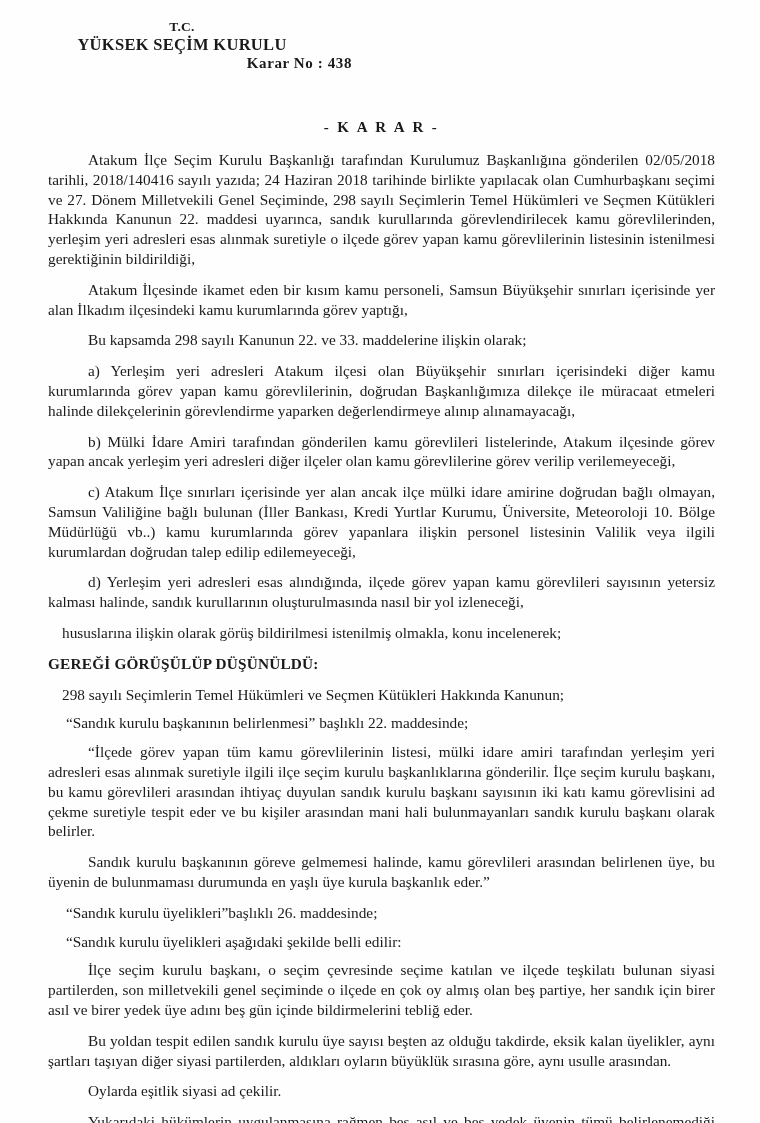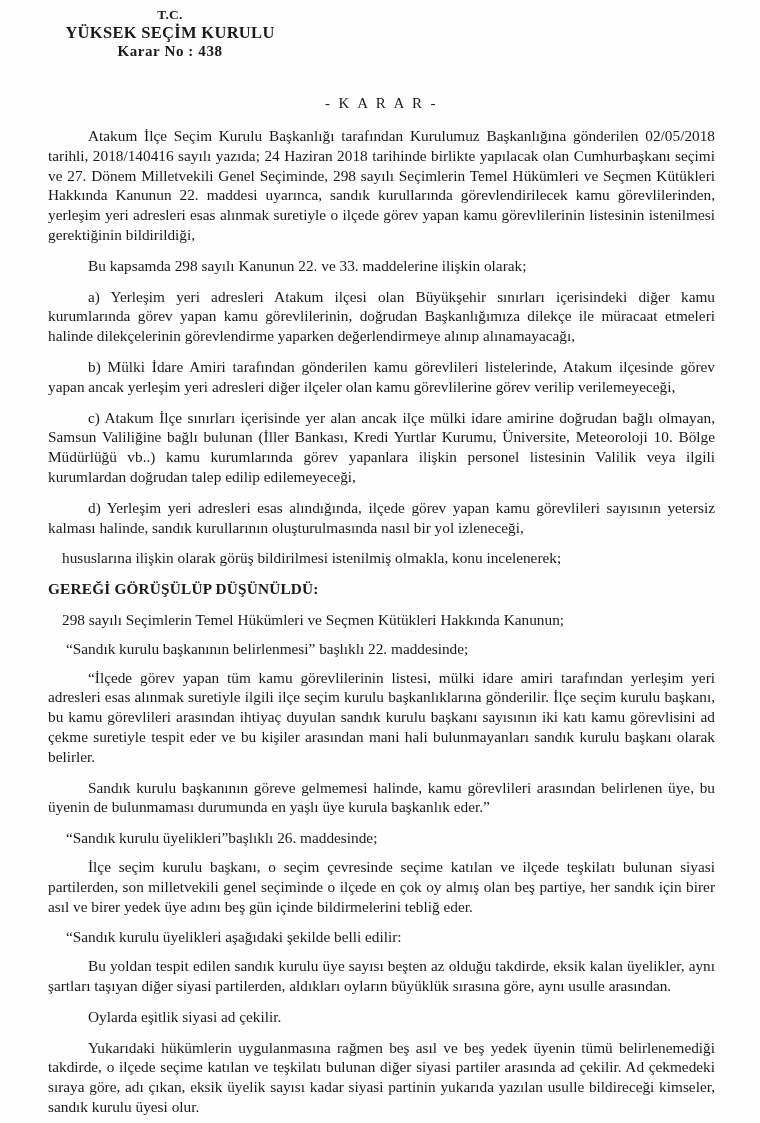--- a/index.html
+++ b/index.html
@@ -15,49 +15,50 @@
     position: relative;
     width: 760px;
     height: 1123px;
     background: #fefefe;
     overflow: hidden;
     box-sizing: border-box;
     padding: 0;
   }
   
   .letterhead {
-    margin: 0;
+    margin: 12px;
     padding-top: 7px;
     width: 340px;
     text-align: center;
     font-weight: bold;
     line-height: 1.18;
   }
   .lh-tc {
     font-size: 13.5px;
     letter-spacing: 0.2px;
   }
   .lh-org {
     font-size: 16.5px;
     letter-spacing: 0.3px;
     text-align: center;
   }
   .lh-karar {
     font-size: 15px;
     letter-spacing: 0.6px;
     padding-top: 1px;
+    text-align: right;
   }
   
   .doc-body {
     margin: 0 45px 0 48px;
     padding-top: 34px;
   }
   .karar-title {
     text-align: center;
-    font-weight: normal;
+    font-weight: bold;
     font-size: 15px;
     letter-spacing: 2.4px;
     margin: 0 0 14px 0;
   }
   p.para {
     margin: 0 0 11px 0;
     font-size: 15.3px;
     line-height: 1.295;
     text-align: justify;
     text-indent: 40px;
@@ -93,37 +94,38 @@
     <div class="lh-org">YÜKSEK SEÇİM KURULU</div>
     <div class="lh-karar">Karar  No  : 438</div>
   </div>
 
   <div class="doc-body">
 
     <p class="karar-title">- K A R A R -</p>
 
     <div>
       <p class="para">Atakum İlçe Seçim Kurulu Başkanlığı tarafından Kurulumuz Başkanlığına gönderilen 02/05/2018 tarihli, 2018/140416 sayılı yazıda; 24 Haziran 2018 tarihinde birlikte yapılacak olan Cumhurbaşkanı seçimi ve 27. Dönem Milletvekili Genel Seçiminde, 298 sayılı Seçimlerin Temel Hükümleri ve Seçmen Kütükleri Hakkında Kanunun 22. maddesi uyarınca, sandık kurullarında görevlendirilecek kamu görevlilerinden, yerleşim yeri adresleri esas alınmak suretiyle o ilçede görev yapan kamu görevlilerinin listesinin istenilmesi gerektiğinin bildirildiği,</p>
+      <p class="para">Atakum İlçesinde ikamet eden bir kısım kamu personeli, Samsun Büyükşehir sınırları içerisinde yer alan İlkadım ilçesindeki kamu kurumlarında görev yaptığı,</p>
       <p class="para">Bu kapsamda 298 sayılı Kanunun 22. ve 33. maddelerine ilişkin olarak;</p>
       <p class="para">a) Yerleşim yeri adresleri Atakum ilçesi olan Büyükşehir sınırları içerisindeki diğer kamu kurumlarında görev yapan kamu görevlilerinin, doğrudan Başkanlığımıza dilekçe ile müracaat etmeleri halinde dilekçelerinin görevlendirme yaparken değerlendirmeye alınıp alınamayacağı,</p>
       <p class="para">b) Mülki İdare Amiri tarafından gönderilen kamu görevlileri listelerinde, Atakum ilçesinde görev yapan ancak yerleşim yeri adresleri diğer ilçeler olan kamu görevlilerine görev verilip verilemeyeceği,</p>
       <p class="para">c) Atakum İlçe sınırları içerisinde yer alan ancak ilçe mülki idare amirine doğrudan bağlı olmayan, Samsun Valiliğine bağlı bulunan (İller Bankası, Kredi Yurtlar Kurumu, Üniversite, Meteoroloji 10. Bölge Müdürlüğü vb..) kamu kurumlarında görev yapanlara ilişkin personel listesinin Valilik veya ilgili kurumlardan doğrudan talep edilip edilemeyeceği,</p>
       <p class="para">d) Yerleşim yeri adresleri esas alındığında, ilçede görev yapan kamu görevlileri sayısının yetersiz kalması halinde, sandık kurullarının oluşturulmasında nasıl bir yol izleneceği,</p>
       <p class="para small-indent">hususlarına ilişkin olarak görüş bildirilmesi istenilmiş olmakla, konu incelenerek;</p>
     </div>
 
     <p class="heading-bold">GEREĞİ GÖRÜŞÜLÜP DÜŞÜNÜLDÜ:</p>
 
     <div>
       <p class="para small-indent tight">298 sayılı Seçimlerin Temel Hükümleri ve Seçmen Kütükleri Hakkında Kanunun;</p>
       <p class="para quote-indent tight">“Sandık kurulu başkanının belirlenmesi” başlıklı 22. maddesinde;</p>
       <p class="para">“İlçede görev yapan tüm kamu görevlilerinin listesi, mülki idare amiri tarafından yerleşim yeri adresleri esas alınmak suretiyle ilgili ilçe seçim kurulu başkanlıklarına gönderilir. İlçe seçim kurulu başkanı, bu kamu görevlileri arasından ihtiyaç duyulan sandık kurulu başkanı sayısının iki katı kamu görevlisini ad çekme suretiyle tespit eder ve bu kişiler arasından mani hali bulunmayanları sandık kurulu başkanı olarak belirler.</p>
       <p class="para">Sandık kurulu başkanının göreve gelmemesi halinde, kamu görevlileri arasından belirlenen üye, bu üyenin de bulunmaması  durumunda en yaşlı üye kurula  başkanlık eder.”</p>
       <p class="para quote-indent tight">“Sandık kurulu üyelikleri”başlıklı 26. maddesinde;</p>
+      <p class="para quote-indent tight">“Sandık kurulu üyelikleri aşağıdaki şekilde belli edilir:</p>
       <p class="para">İlçe seçim kurulu başkanı, o seçim çevresinde seçime katılan ve ilçede teşkilatı bulunan siyasi partilerden, son milletvekili genel seçiminde o ilçede en çok oy almış olan beş partiye, her sandık için birer asıl ve birer yedek üye adını beş gün içinde bildirmelerini tebliğ eder.</p>
-      <p class="para quote-indent tight">“Sandık kurulu üyelikleri aşağıdaki şekilde belli edilir:</p>
       <p class="para">Bu yoldan tespit edilen sandık kurulu üye sayısı beşten az olduğu takdirde, eksik kalan üyelikler, aynı şartları taşıyan diğer siyasi partilerden, aldıkları oyların büyüklük sırasına göre, aynı usulle arasından.</p>
       <p class="para">Oylarda eşitlik siyasi ad çekilir.</p>
       <p class="para">Yukarıdaki hükümlerin uygulanmasına rağmen beş asıl ve beş yedek üyenin tümü belirlenemediği takdirde, o ilçede seçime katılan ve teşkilatı bulunan diğer siyasi partiler arasında ad çekilir. Ad çekmedeki sıraya göre, adı çıkan, eksik üyelik sayısı kadar siyasi partinin yukarıda yazılan usulle bildireceği kimseler, sandık kurulu üyesi olur.</p>
     </div>
 
   </div>
 </div>
 
 </body></html>

